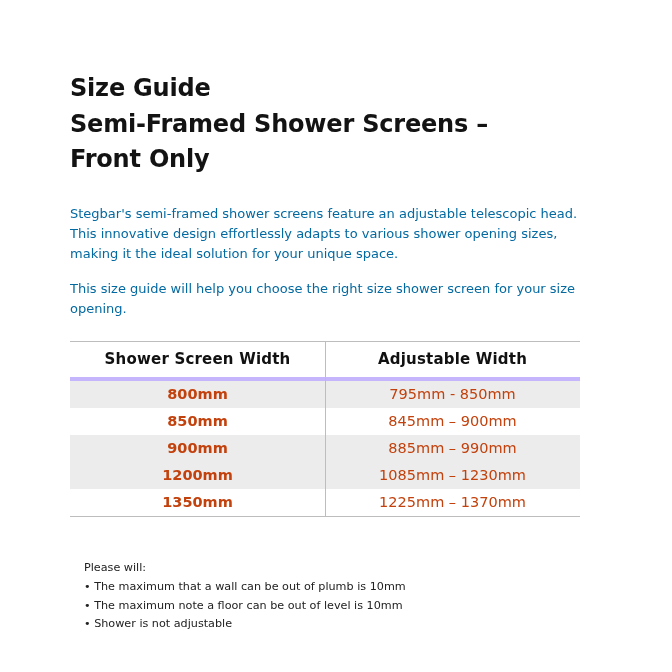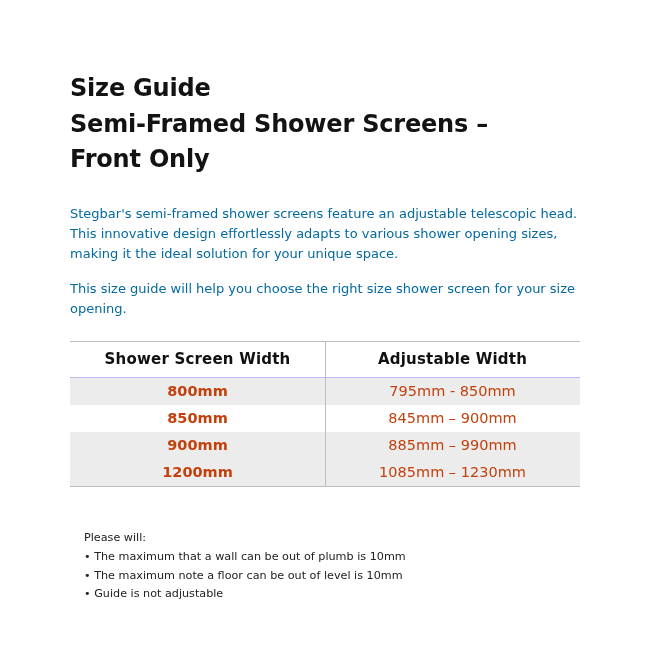--- a/index.html
+++ b/index.html
@@ -57,21 +57,21 @@
     text-align: center;
     font-size: 14.5px;
     padding: 5px 0 6px 0;
   }
   table.size-table thead th {
     font-weight: bold;
     font-size: 15px;
     color: #111;
     padding: 8px 0 9px 0;
     border-top: 1px solid #bdbdbd;
-    border-bottom: 1px solid #c4b5fd;
+    border-bottom: 4px solid #c4b5fd;
     letter-spacing: 0.2px;
   }
   table.size-table tbody td {
     color: #c2410c;
   }
   table.size-table tbody td.col-width {
     font-weight: bold;
   }
   table.size-table tbody tr.shaded td {
     background: #ececec;
@@ -142,26 +142,30 @@
           <td class="col-adjustable">845mm  –  900mm</td>
         </tr>
         <tr class="shaded">
           <td class="col-width">900mm</td>
           <td class="col-adjustable">885mm  –  990mm</td>
         </tr>
         <tr class="shaded">
           <td class="col-width">1200mm</td>
           <td class="col-adjustable">1085mm  –  1230mm</td>
         </tr>
+        <tr>
+          <td class="col-width">1350mm</td>
+          <td class="col-adjustable">1225mm  –  1370mm</td>
+        </tr>
       </tbody>
     </table>
   </div>
 
   <div class="notes">
     <p class="notes-title">Please will:</p>
     <ul>
       <li>The maximum  that a wall can be out of plumb is 10mm</li>
       <li>The maximum  note a floor can be out of level is 10mm</li>
-      <li>Guide is not adjustable</li>
+      <li>Shower is not adjustable</li>
     </ul>
   </div>
 
 </div>
 
 </body></html>

